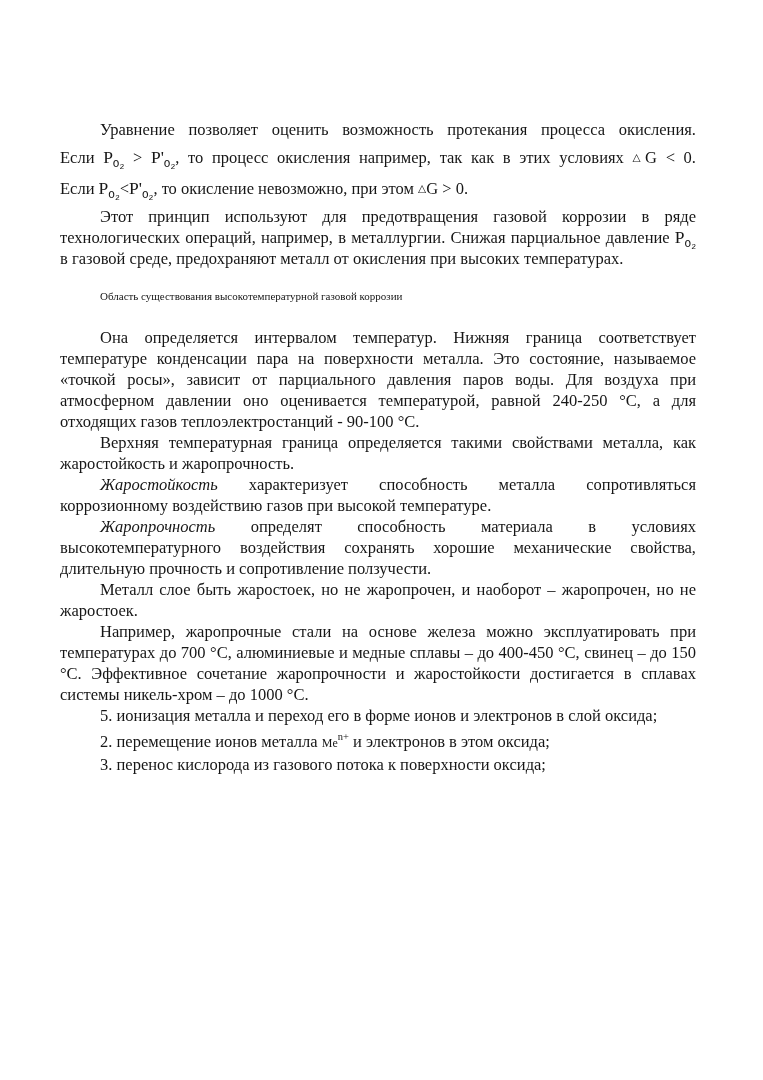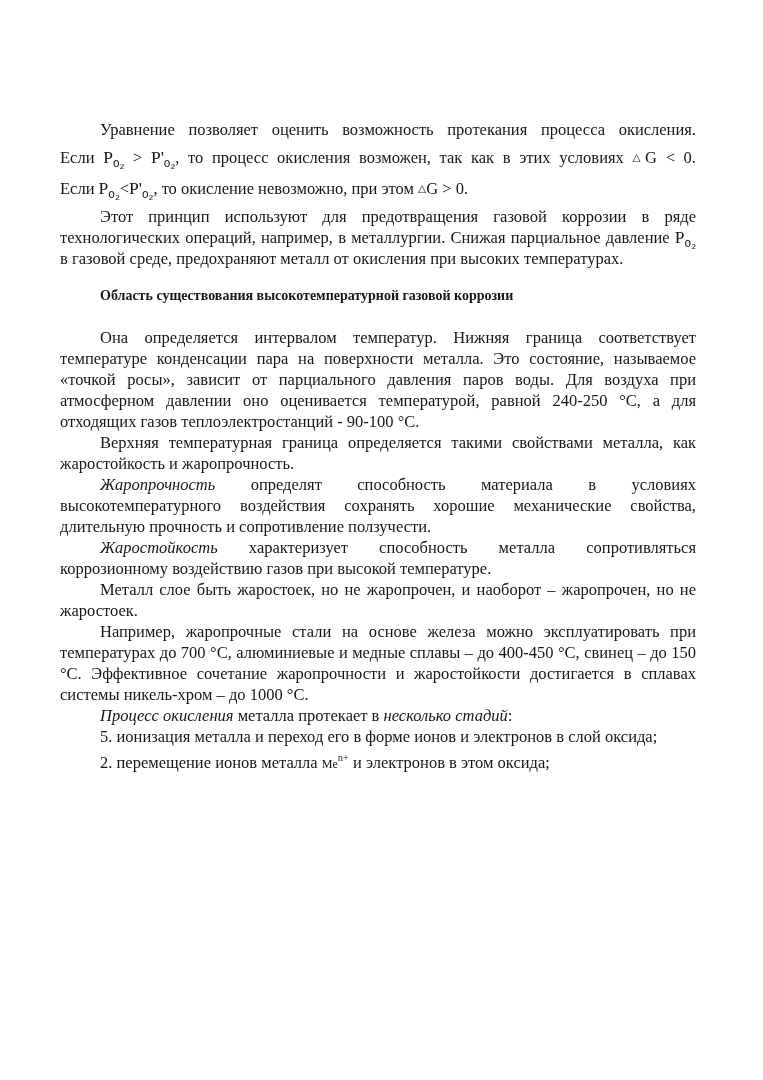--- a/index.html
+++ b/index.html
@@ -17,55 +17,54 @@
   .text-block { position:absolute; left:60px; top:119px; width:636px; }
   .para { text-align:justify; text-align-last:left; }
   .indent { text-indent:40px; }
   .fill { text-align-last:justify; }
   .formula { margin:4px 0; line-height:26px; text-align:justify; }
   .var { font-size:17.5px; }
   sub.fsub { font-size:11px; line-height:0;font-family:Liberation Mono, monospace; }
   sub.fsub .fsub2 { font-size:8px; vertical-align:-2px; }
   .delta { font-size:10.5px; vertical-align:2.5px; }
   .ital { font-style:italic; }
-  .heading { font-weight:bold; font-size:14px; line-height:22px; }
+  .heading { font-weight:normal; font-size:11px; line-height:22px; }
   .heading-region { margin:16px 0 20px 40px; }
   .heading-stages { margin:22px 0 17px 40px; }
   .me-var { font-size:12px; }
   sup.ion-sup { font-size:10.5px; }
   .page-number { text-align:center; margin-top:14px; }
 </style>
 </head>
 <body>
 
 <div class="page">
   <main class="text-block">
 
     <p class="para indent fill">Уравнение позволяет оценить возможность протекания процесса окисления.</p>
 
-    <p class="formula fill"><span>Если </span><span class="var">P</span><sub class="fsub"><span>O</span><span class="fsub2">2</span></sub><span> &gt; </span><span class="var">P'</span><sub class="fsub"><span>O</span><span class="fsub2">2</span></sub><span>, то процесс окисления возможен, так как в этих условиях </span><span class="delta">△</span><span>G &lt; 0.</span></p>
+    <p class="formula fill"><span>Если </span><span class="var">P</span><sub class="fsub"><span>O</span><span class="fsub2">2</span></sub><span> &gt; </span><span class="var">P'</span><sub class="fsub"><span>O</span><span class="fsub2">2</span></sub><span>, то процесс окисления например, так как в этих условиях </span><span class="delta">△</span><span>G &lt; 0.</span></p>
 
     <p class="formula"><span>Если </span><span class="var">P</span><sub class="fsub"><span>O</span><span class="fsub2">2</span></sub><span>&lt;</span><span class="var">P'</span><sub class="fsub"><span>O</span><span class="fsub2">2</span></sub><span>, то окисление невозможно, при этом </span><span class="delta">△</span><span>G &gt; 0.</span></p>
 
     <p class="para indent"><span>Этот принцип используют для предотвращения газовой коррозии в ряде технологических операций, например, в металлургии. Снижая парциальное давление </span><span class="var">P</span><sub class="fsub"><span>O</span><span class="fsub2">2</span></sub><span> в газовой среде, предохраняют металл от окисления при высоких температурах.</span></p>
 
     <h2 class="heading heading-region">Область существования высокотемпературной газовой коррозии</h2>
 
     <p class="para indent">Она определяется интервалом температур. Нижняя граница соответствует температуре конденсации пара на поверхности металла. Это состояние, называемое «точкой росы», зависит от парциального давления паров воды. Для воздуха при атмосферном давлении оно оценивается температурой, равной 240-250 °С, а для отходящих газов теплоэлектростанций - 90-100 °С.</p>
     <p class="para indent">Верхняя температурная граница определяется такими свойствами металла, как жаростойкость и жаропрочность.</p>
 
+    <p class="para indent"><span class="ital">Жаростойкость</span><span> характеризует способность металла сопротивляться коррозионному воздействию газов при высокой температуре.</span></p>
+
     <p class="para indent"><span class="ital">Жаропрочность</span><span> определят способность материала в условиях высокотемпературного воздействия сохранять хорошие механические свойства, длительную прочность и сопротивление ползучести.</span></p>
-
-    <p class="para indent"><span class="ital">Жаростойкость</span><span> характеризует способность металла сопротивляться коррозионному воздействию газов при высокой температуре.</span></p>
 
     <p class="para indent">Металл слое быть жаростоек, но не жаропрочен, и наоборот – жаропрочен, но не жаростоек.</p>
     <p class="para indent">Например, жаропрочные стали на основе железа можно эксплуатировать при температурах до 700 °С, алюминиевые и медные сплавы – до 400-450 °С, свинец – до 150 °С. Эффективное сочетание жаропрочности и жаростойкости достигается в сплавах системы никель-хром – до 1000 °С.</p>
 
 
-    <p class="para indent"><span class="ital">Процесс окисления</span><span> металла протекает в </span><span class="ital">несколько стадий</span><span>:</span></p>
 
     <p class="para indent">5. ионизация металла и переход его в форме ионов и электронов в слой оксида;</p>
 
     <p class="para indent"><span>2. перемещение ионов металла </span><span class="me-var">Me</span><sup class="ion-sup">n+</sup><span> и электронов в этом оксида;</span></p>
 
     <p class="para indent">3. перенос кислорода из газового потока к поверхности оксида;</p>
 
     <div class="page-number">7</div>
 
   </main>

